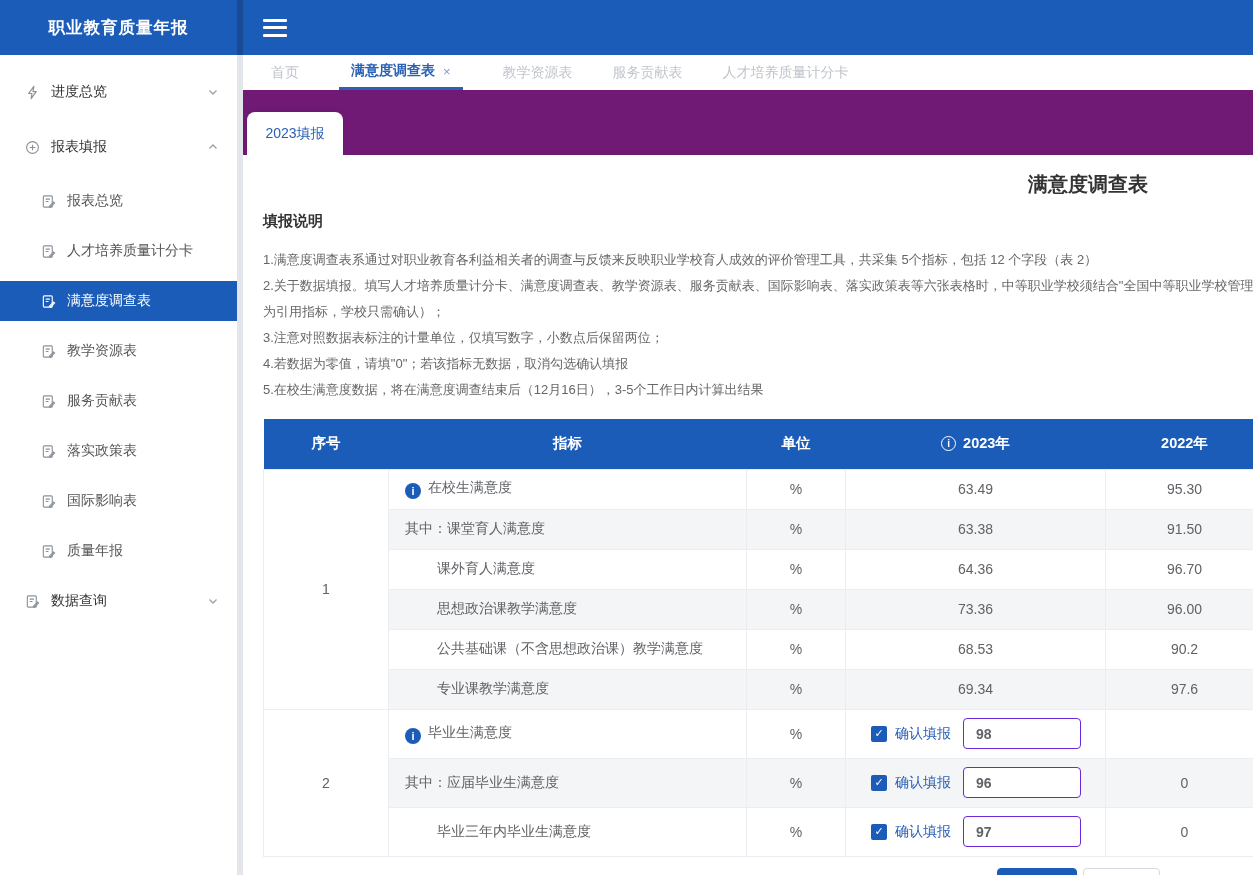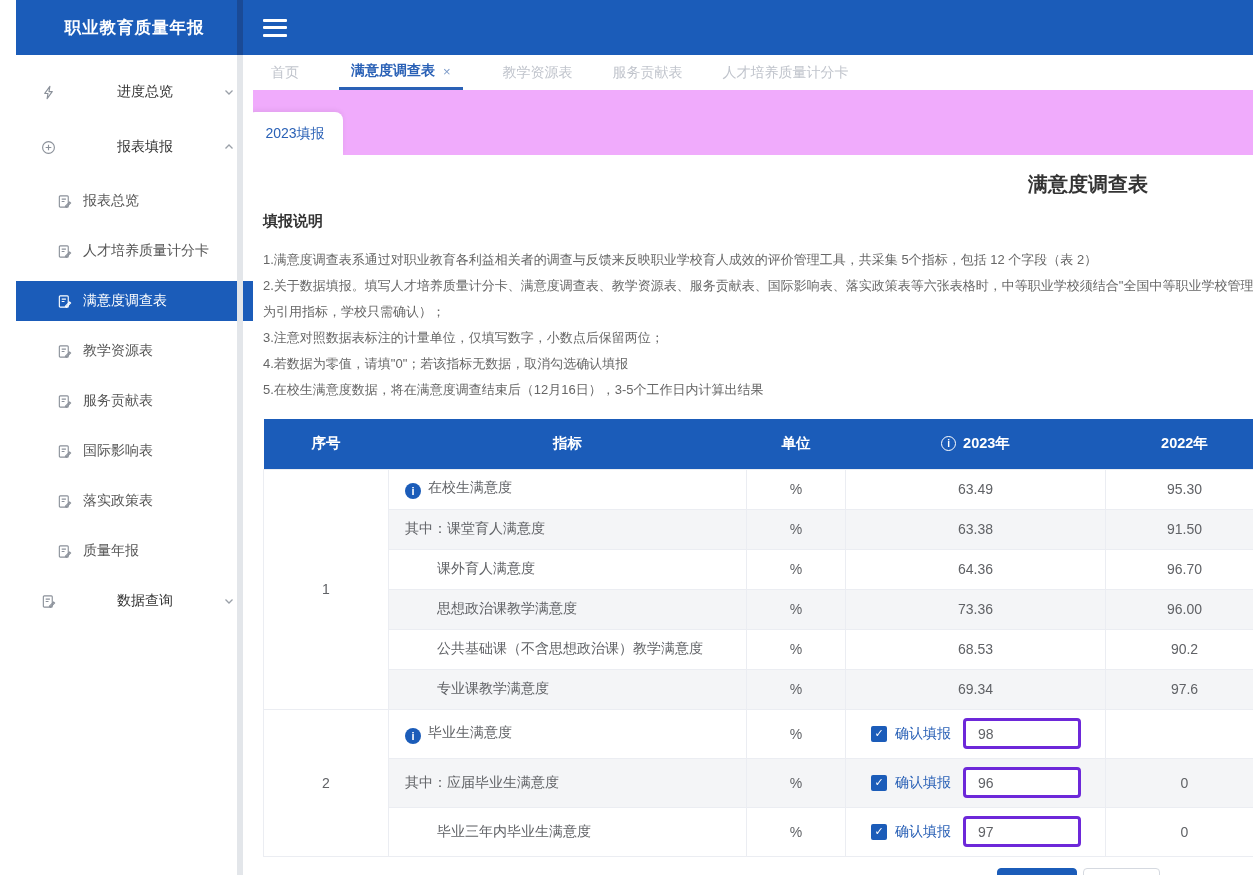--- a/index.html
+++ b/index.html
@@ -1,19 +1,19 @@
 <!DOCTYPE html>
 <html><head>
 <meta charset="utf-8">
 <style>
   * { margin:0; padding:0; box-sizing:border-box; }
   html,body { width:1253px; height:875px; overflow:hidden; font-family:"Liberation Sans","DejaVu Sans",sans-serif; background:#fff; position:relative; }
 
   
-  .sidebar { position:absolute; left:16px; top:0; width:237px; height:875px; background:#fff; z-index:5;text-align:center; }
+  .sidebar { position:absolute; left:0; top:0; width:237px; height:875px; background:#fff; z-index:5; }
   .logo { height:55px; background:#1b5cb9; color:#fff; font-size:16.5px; font-weight:bold; display:flex; align-items:center; justify-content:center; letter-spacing:1px; }
   .menu { padding-top:17px; }
   .m-item, .s-item { display:flex; align-items:center; height:40px; cursor:pointer; color:#333; font-size:14px; }
   .m-item { padding:0 18px 0 24px; margin-bottom:15px; }
   .m-item.gap-after { margin-bottom:14px; }
   .s-item { padding-left:40px; margin-bottom:10px; color:#555; }
   .m-item .icon, .s-item .icon { display:inline-flex; width:17px; justify-content:center; margin-right:10px; color:#8a9099; }
   .m-item .lbl { flex:1; }
   .chev { color:#9aa0a8; display:inline-flex; }
   .s-item.active { background:#1b5cb9; color:#fff; }
@@ -27,21 +27,21 @@
   .main { position:absolute; left:243px; top:0; width:1010px; height:875px; overflow:hidden; background:#fff; }
   .topbar { height:55px; background:#1b5cb9; display:flex; align-items:center; padding-left:20px; }
   .hamburger { width:24px; height:18px; display:flex; flex-direction:column; justify-content:space-between; cursor:pointer; }
   .hamburger span { display:block; height:3px; background:#fff; border-radius:1px; }
 
   .tabbar { height:35px; background:#fff; display:flex; align-items:stretch; padding-left:28px; }
   .tab { display:flex; align-items:center; margin-right:40px; font-size:14px; color:#c0c4cc; cursor:pointer; }
   .tab.active { color:#2a61b6; font-weight:bold; border-bottom:3px solid #2a61b6; padding:0 12px; }
   .tab .close { font-weight:normal; font-size:13px; margin-left:8px; color:#7d9bc9; }
 
-  .grayband { height:65px; background:#f0abfc; position:relative; }
+  .grayband { height:65px; background:#701a75; position:relative; }
   .yeartab { position:absolute; left:4px; top:22px; width:96px; height:43px; background:#fff; border-radius:8px 8px 0 0; color:#2a61b6; font-size:14px; display:flex; align-items:center; justify-content:center; box-shadow:0 -2px 5px rgba(0,0,0,0.06); cursor:pointer; }
 
   .card { position:absolute; left:0; top:155px; width:1010px; height:720px; background:#fff; overflow:hidden; }
   .page-title { font-size:20px; font-weight:bold; color:#333; text-align:right; padding:16px 105px 0 0; }
   .instr-title { font-size:15px; font-weight:bold; color:#333; margin:14px 0 0 20px; }
   .instructions { margin:16px 0 0 20px; width:1560px; }
   .instructions .iline { font-size:13px; color:#666; line-height:26px; white-space:nowrap; overflow:hidden; }
 
   .tablewrap { margin:16px 0 0 20px; width:1600px; }
   table { border-collapse:collapse; table-layout:fixed; }
@@ -53,21 +53,21 @@
   td.seq { background:#fff !important; color:#606266; }
   td.ind { text-align:left; padding-left:16px; }
   td.ind.indent1 { padding-left:48px; }
   td.ind .info-dot { margin-right:7px; }
   .info-dot { display:inline-flex; width:16px; height:16px; border-radius:50%; background:#1b5cb9; color:#fff; font-size:11px; font-weight:bold; align-items:center; justify-content:center; vertical-align:-3px; font-style:normal; }
   .hinfo { display:inline-flex; width:15px; height:15px; border-radius:50%; border:1.5px solid #fff; color:#fff; font-size:10px; font-weight:bold; align-items:center; justify-content:center; margin-right:7px; vertical-align:-2px; }
   .th2023 { display:flex; align-items:center; justify-content:center; }
   .editcell { display:flex; align-items:center; padding-left:25px; }
   .cb { width:16px; height:16px; background:#1b5cb9; border-radius:2px; color:#fff; font-size:11px; display:inline-flex; align-items:center; justify-content:center; cursor:pointer; flex:none; }
   .cblabel { color:#2a61b6; font-size:14px; margin:0 12px 0 8px; white-space:nowrap; }
-  .vinput { width:118px; height:31px; border:3px solid #6d28d9; border-radius:4px; font-size:14px; color:#606266; padding:0 12px; outline:none; font-family:inherit; }
+  .vinput { width:118px; height:31px; border:1px solid #6d28d9; border-radius:4px; font-size:14px; color:#606266; padding:0 12px; outline:none; font-family:inherit;font-weight:bold; }
 
   .btn { position:absolute; top:713px; height:32px; border-radius:4px; cursor:pointer; }
   .btn.primary { left:754px; width:80px; background:#1b5cb9; border:1px solid #1b5cb9; }
   .btn.ghost { left:840px; width:77px; background:#fff; border:1px solid #d5d9e0; }
 </style>
 </head>
 <body>
 
 <div class="sidebar">
   <div class="logo">职业教育质量年报</div>
@@ -144,30 +144,30 @@
         </span>
         <span class="lbl">服务贡献表</span>
       </div>
       <div class="s-item">
         <span class="icon">
           <svg width="15" height="15" viewBox="0 0 16 16" fill="none" stroke="currentColor" stroke-width="1.2">
             <rect x="2.5" y="2" width="9.5" height="12" rx="1"></rect>
             <path d="M5 5.5h4.5M5 8h3M9 13l4.5-4.5 1 1L10 14z"></path>
           </svg>
         </span>
+        <span class="lbl">落实政策表</span>
+      </div>
+      <div class="s-item">
+        <span class="icon">
+          <svg width="15" height="15" viewBox="0 0 16 16" fill="none" stroke="currentColor" stroke-width="1.2">
+            <rect x="2.5" y="2" width="9.5" height="12" rx="1"></rect>
+            <path d="M5 5.5h4.5M5 8h3M9 13l4.5-4.5 1 1L10 14z"></path>
+          </svg>
+        </span>
         <span class="lbl">国际影响表</span>
-      </div>
-      <div class="s-item">
-        <span class="icon">
-          <svg width="15" height="15" viewBox="0 0 16 16" fill="none" stroke="currentColor" stroke-width="1.2">
-            <rect x="2.5" y="2" width="9.5" height="12" rx="1"></rect>
-            <path d="M5 5.5h4.5M5 8h3M9 13l4.5-4.5 1 1L10 14z"></path>
-          </svg>
-        </span>
-        <span class="lbl">落实政策表</span>
       </div>
       <div class="s-item">
         <span class="icon">
           <svg width="15" height="15" viewBox="0 0 16 16" fill="none" stroke="currentColor" stroke-width="1.2">
             <rect x="2.5" y="2" width="9.5" height="12" rx="1"></rect>
             <path d="M5 5.5h4.5M5 8h3M9 13l4.5-4.5 1 1L10 14z"></path>
           </svg>
         </span>
         <span class="lbl">质量年报</span>
       </div>

